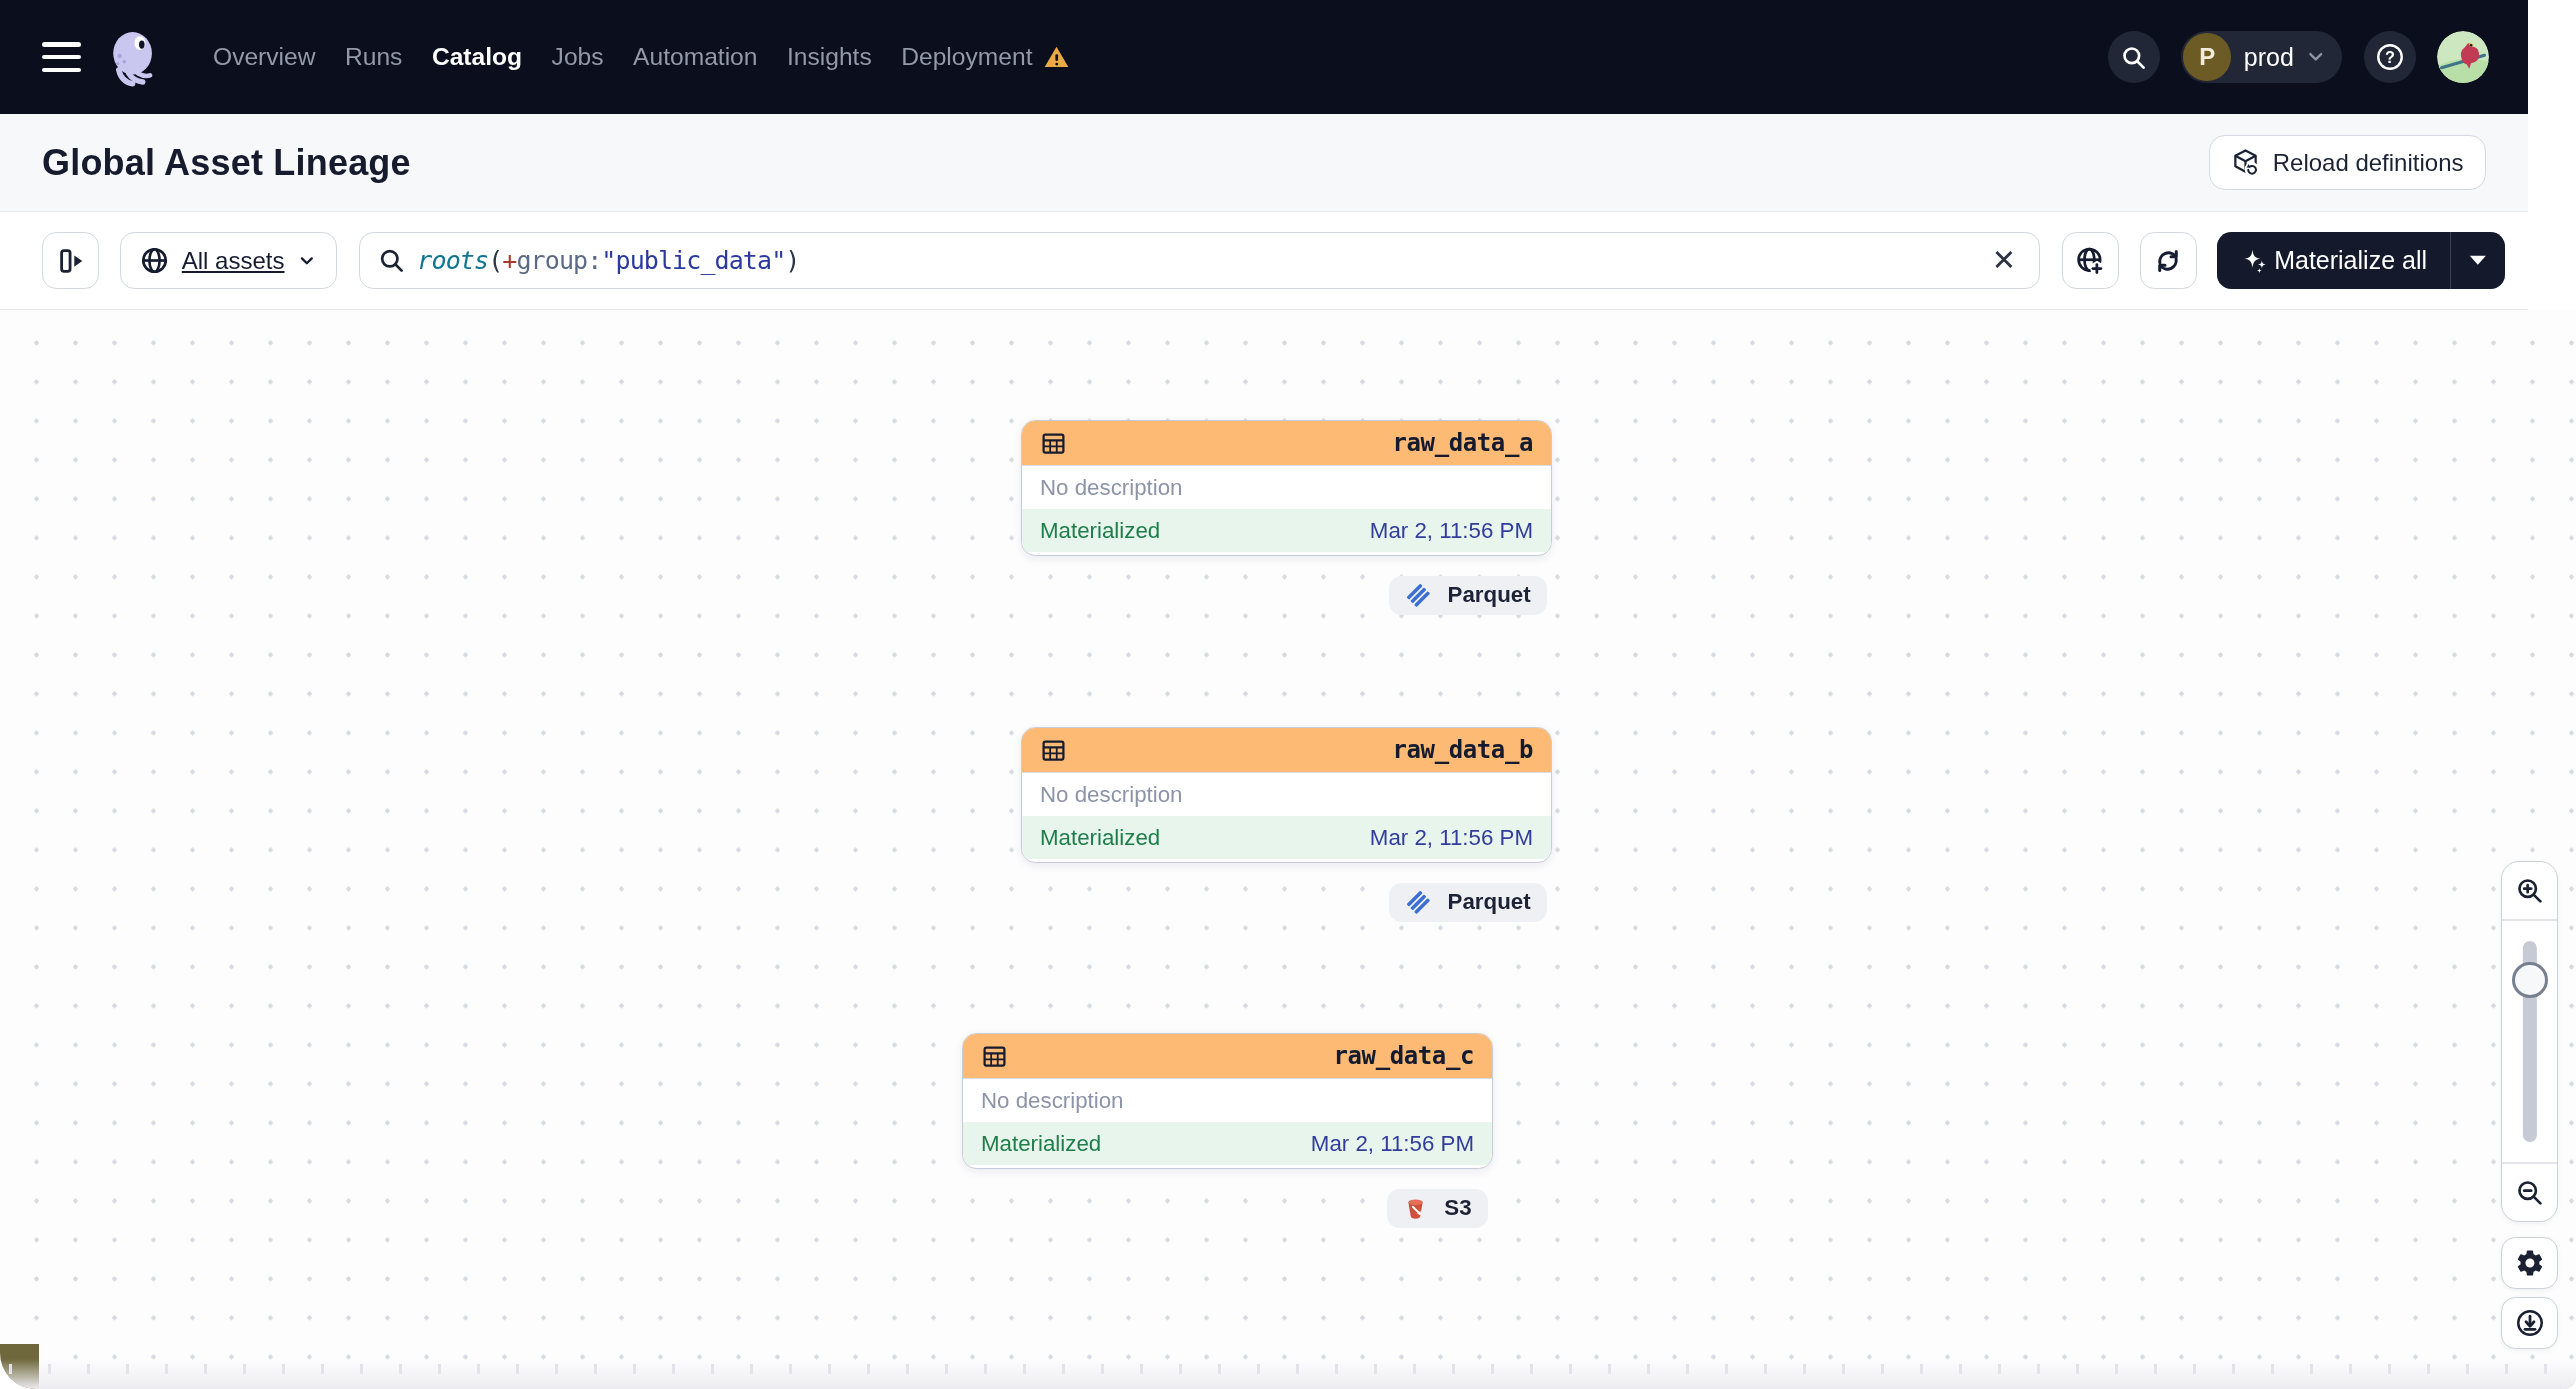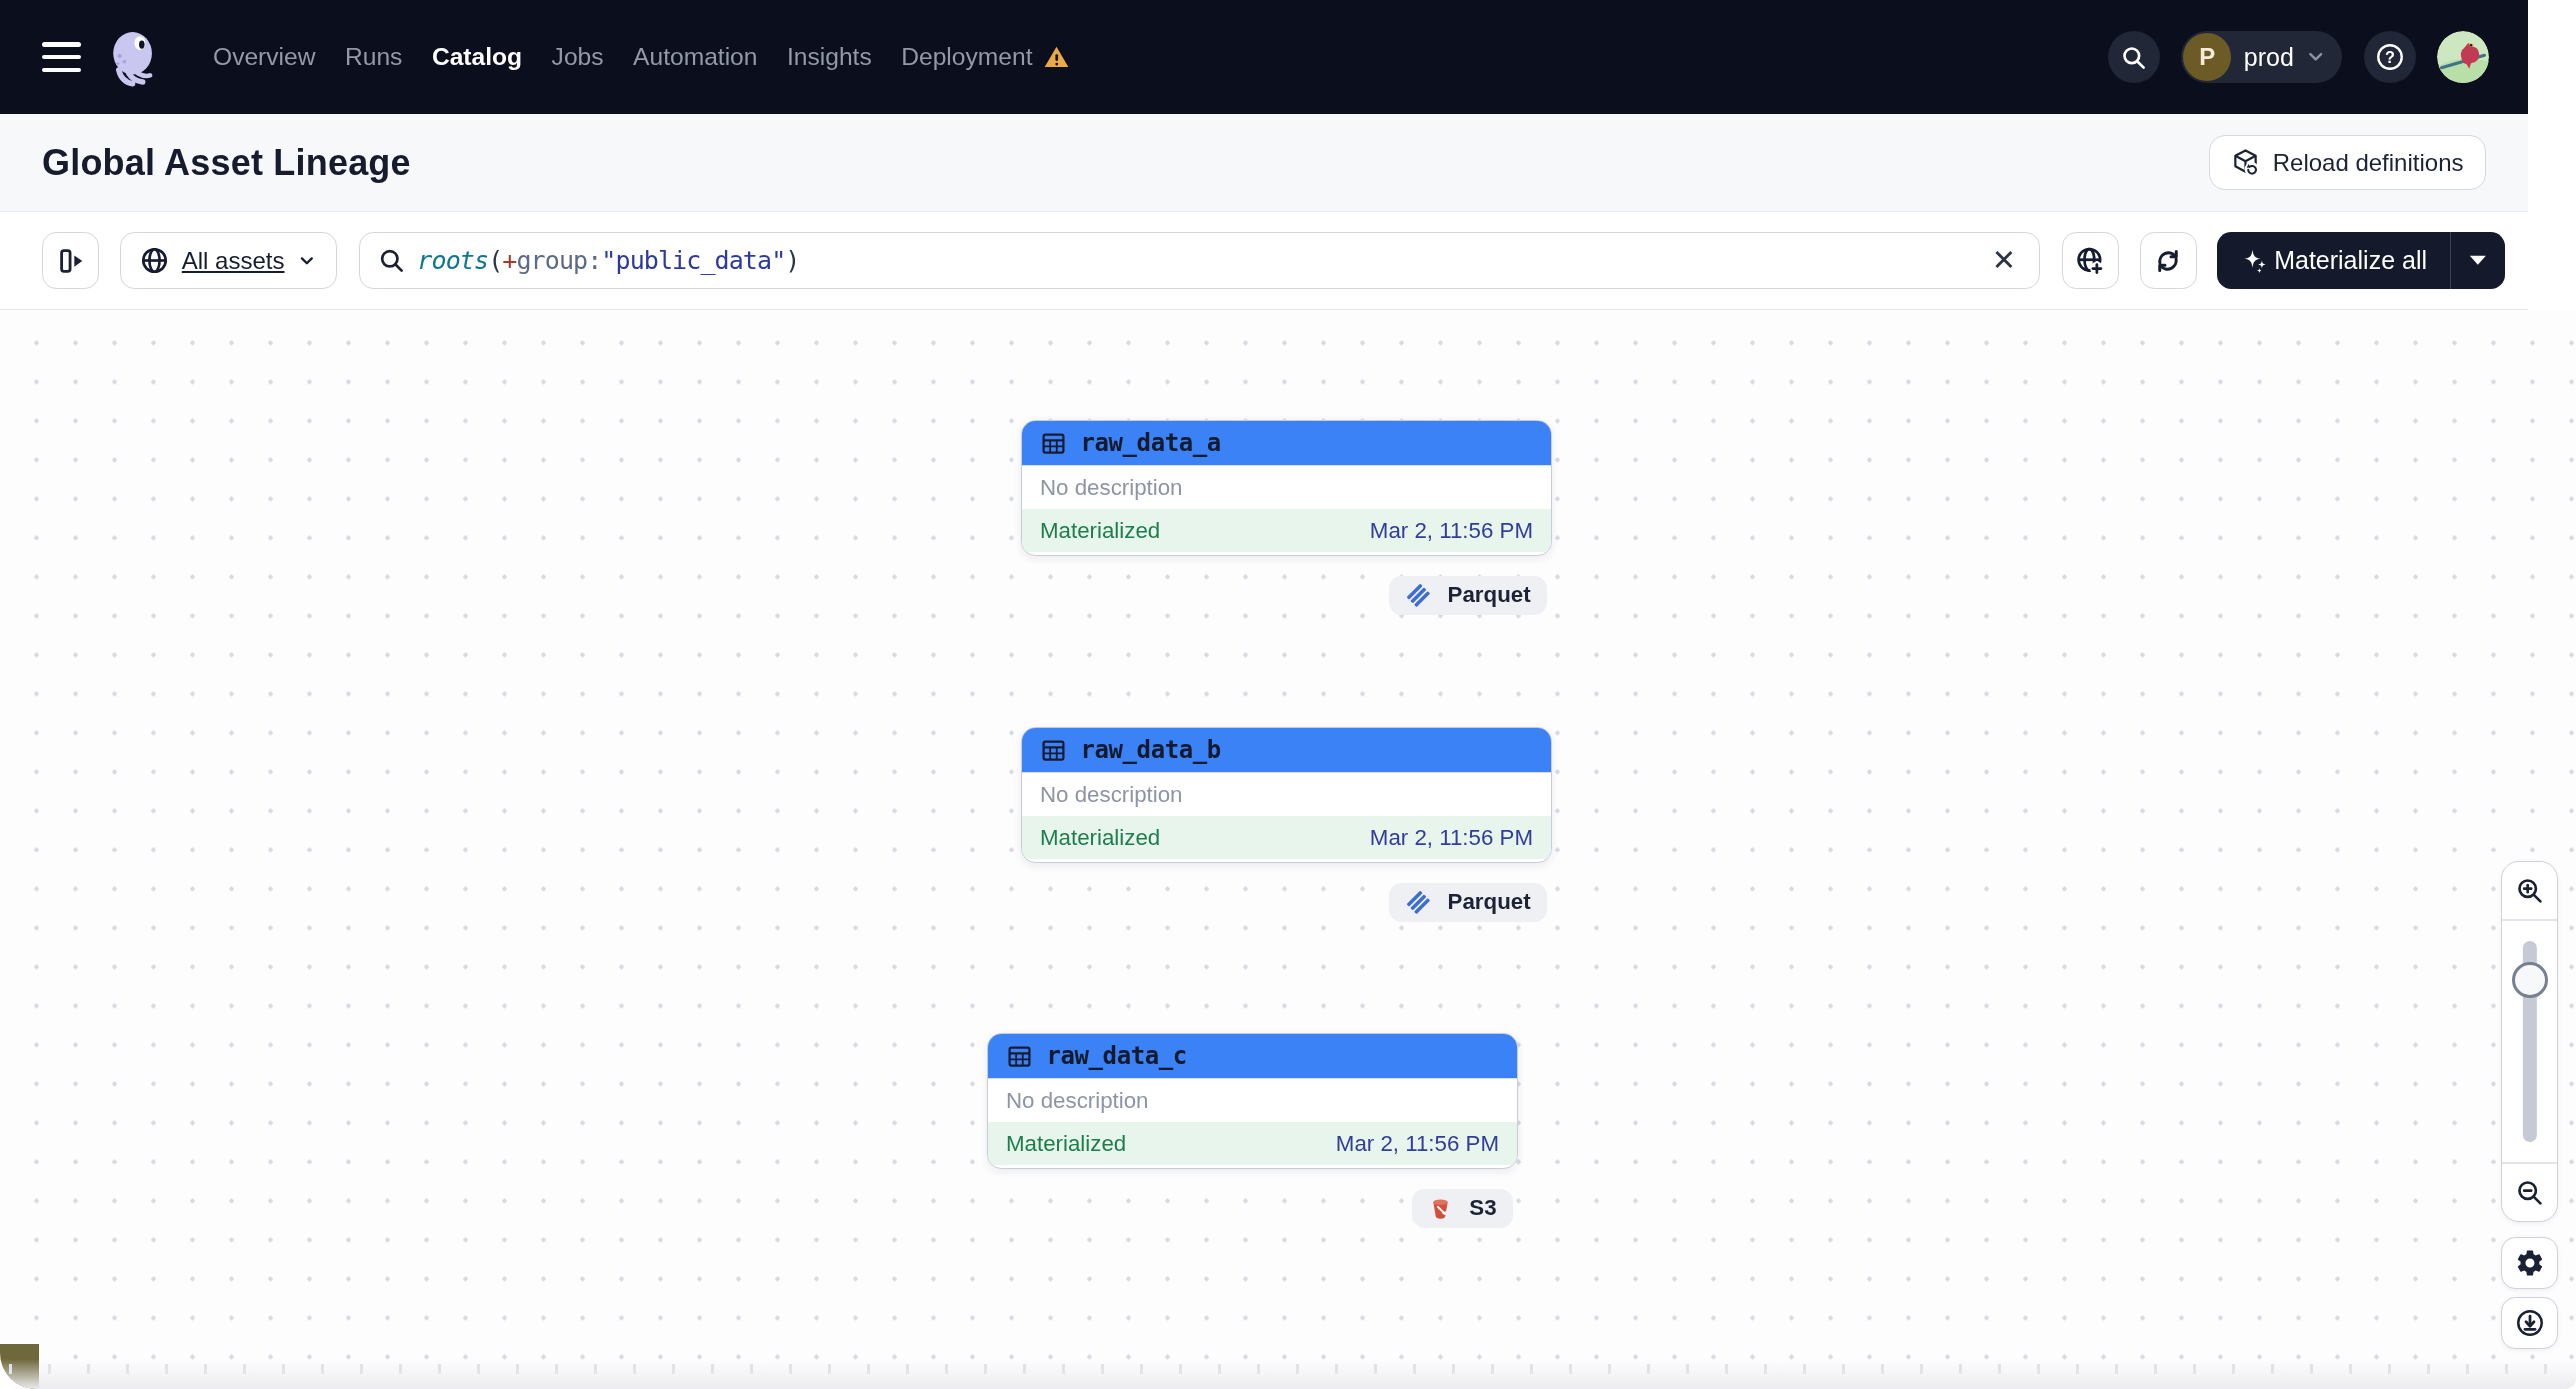--- a/index.html
+++ b/index.html
@@ -73,22 +73,22 @@
                  pointer-events:none; }
   .bottom-ticks { position:absolute; left:9px; right:9px; bottom:15px; height:9.8px;
                   background:repeating-linear-gradient(90deg, #dddfe5 0 2.7px, transparent 2.7px 39px);
                   pointer-events:none; }
 
   
   .node-group { position:absolute; width:531px; }
   .asset-card { width:531px; height:136px; border:1.8px solid #c7ccd9; border-radius:14.3px;
                 background:#ffffff; box-shadow:0 2.7px 9px rgba(20,25,45,.08); overflow:hidden;
                 cursor:pointer; display:flex; flex-direction:column; }
-  .ac-header { height:45px; background:#3b82f6; border-bottom:1.8px solid #dadde5;
-               display:flex; align-items:center; gap:13.4px; padding:0 18px; }
+  .ac-header { height:45px; background:#fdba74; border-bottom:1.8px solid #dadde5;
+               display:flex; align-items:center; gap:13.4px; padding:0 18px;justify-content:space-between; }
   .ac-name { font-family:"DejaVu Sans Mono", monospace; font-weight:700; font-size:24px;
              color:#151b2e; letter-spacing:-0.4px; }
   .ac-body { height:43px; display:flex; align-items:center; padding:0 18px;
              font-size:22.3px; color:#8d94a7; }
   .ac-footer { height:43px; background:#e7f5ec; display:flex; align-items:center;
                justify-content:space-between; padding:0 18px; font-size:22.3px; }
   .status-ok { color:#1e7e4a; }
   .stamp { color:#313c9b; }
   .tag-row { display:flex; justify-content:flex-end; margin-top:19.7px; padding-right:5.4px; }
   .tag-pill { height:39px; background:#eef0f3; border-radius:12.5px; display:flex;
@@ -320,21 +320,21 @@
               <rect x="4" y="6.5" width="20" height="3.6" rx="1"></rect>
               <rect x="4" y="12" width="20" height="3.6" rx="1"></rect>
               <rect x="4" y="17.5" width="20" height="3.6" rx="1"></rect>
             </g>
           </svg>
           <span>Parquet</span>
         </div>
       </div>
     </div>
 
-    <div class="node-group" style="left:987px; top:723px;">
+    <div class="node-group" style="left:962px; top:723px;">
       <div class="asset-card">
         <div class="ac-header">
           <svg width="27" height="27" viewBox="0 0 30 30">
             <rect x="4" y="5" width="22" height="20" rx="2" fill="none" stroke="#161c30" stroke-width="2.5"></rect>
             <line x1="4" y1="11.5" x2="26" y2="11.5" stroke="#161c30" stroke-width="2.5"></line>
             <line x1="4" y1="18.2" x2="26" y2="18.2" stroke="#161c30" stroke-width="2"></line>
             <line x1="11.3" y1="11.5" x2="11.3" y2="25" stroke="#161c30" stroke-width="2"></line>
             <line x1="18.6" y1="11.5" x2="18.6" y2="25" stroke="#161c30" stroke-width="2"></line>
           </svg>
           <span class="ac-name">raw_data_c</span>

